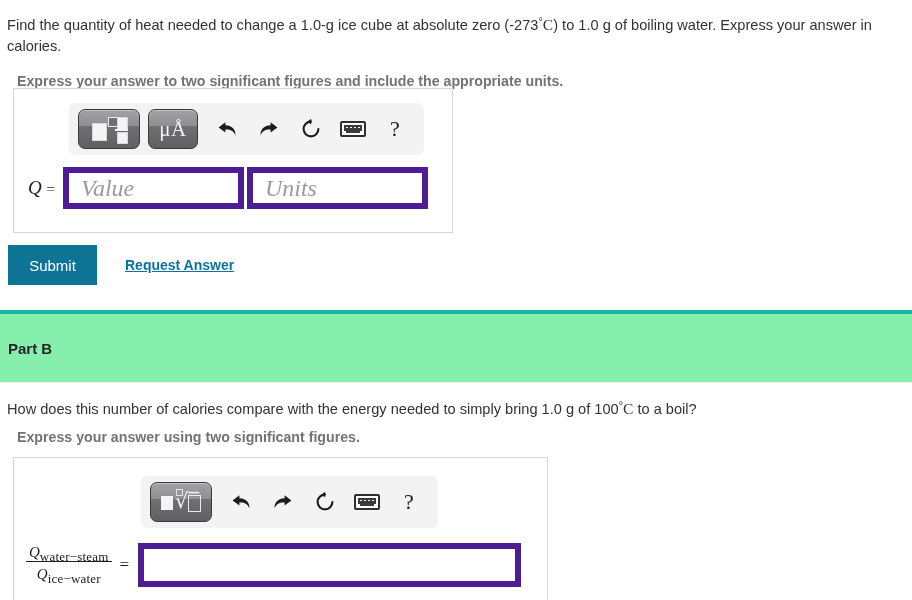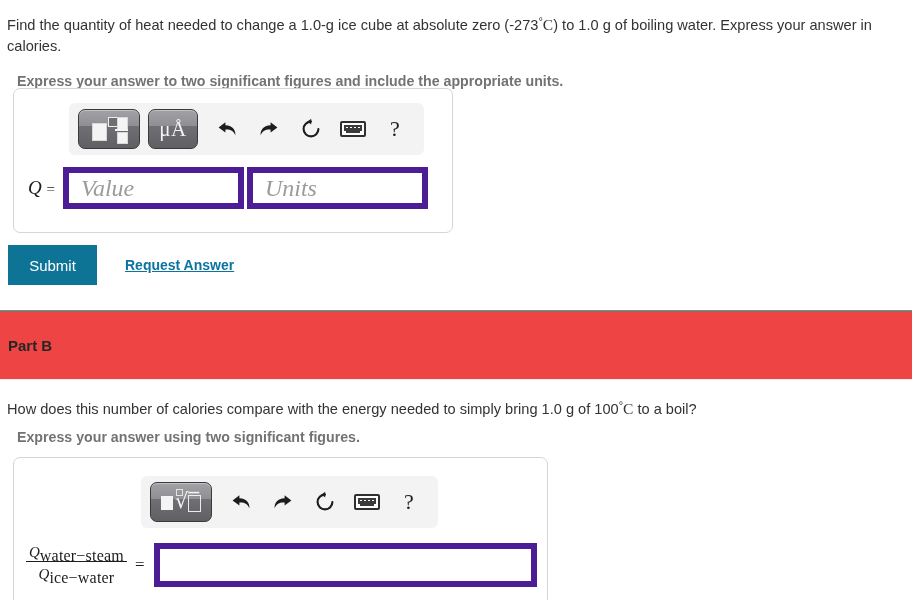--- a/index.html
+++ b/index.html
@@ -36,21 +36,21 @@
   }
   .mathserif {
     font-family: "Liberation Serif", "DejaVu Serif", serif;
     font-size: 15.5px;
   }
   .deg { font-family: "Liberation Sans", sans-serif; font-size: 11px; vertical-align: 5px; }
 
   
   .answer-panel {
     border: 1px solid #d6d6d6;
-    border-radius: 7px;
+    border-radius: 0;
     background: #ffffff;
     box-sizing: border-box;
   }
 
   .toolbar {
     background: #f3f3f3;
     border-radius: 6px;
     display: inline-flex;
     align-items: center;
     box-sizing: border-box;
@@ -176,22 +176,22 @@
     color: #0a73a0;
     font-size: 14px;
     font-weight: bold;
     text-decoration: underline;
     cursor: pointer;
     margin-left: 28px;
   }
 
   
   .part-band {
-    background: #ef4444;
-    border-top: 1px solid #14b8a6;
+    background: #86efac;
+    border-top: 4px solid #14b8a6;
     border-bottom: 1px solid #efefef;
     height: 68px;
     display: flex;
     align-items: center;
   }
   .part-title {
     font-size: 15px;
     font-weight: bold;
     color: #262626;
     padding-left: 8px;
@@ -201,21 +201,21 @@
   .frac {
     display: inline-block;
     text-align: center;
     font-family: "Liberation Serif", "DejaVu Serif", serif;
     color: #1d1d1d;
     line-height: 1.12;
     vertical-align: middle;
   }
   .frac .num, .frac .den { white-space: nowrap; font-size: 15px; font-style: italic; padding: 1px 3px; }
   .frac .num { border-bottom: 1px solid #1d1d1d; }
-  .frac sub { font-size: 16px; font-style: normal; letter-spacing: .2px; margin-top: 28px; }
+  .frac sub { font-size: 13px; font-style: normal; letter-spacing: .2px; margin-top: 28px; }
   .eqsign {
     font-family: "Liberation Serif", serif;
     font-size: 17px;
     margin: 0 9px 0 8px;
     color: #1d1d1d;
   }
 </style>
 </head>
 <body>
 

